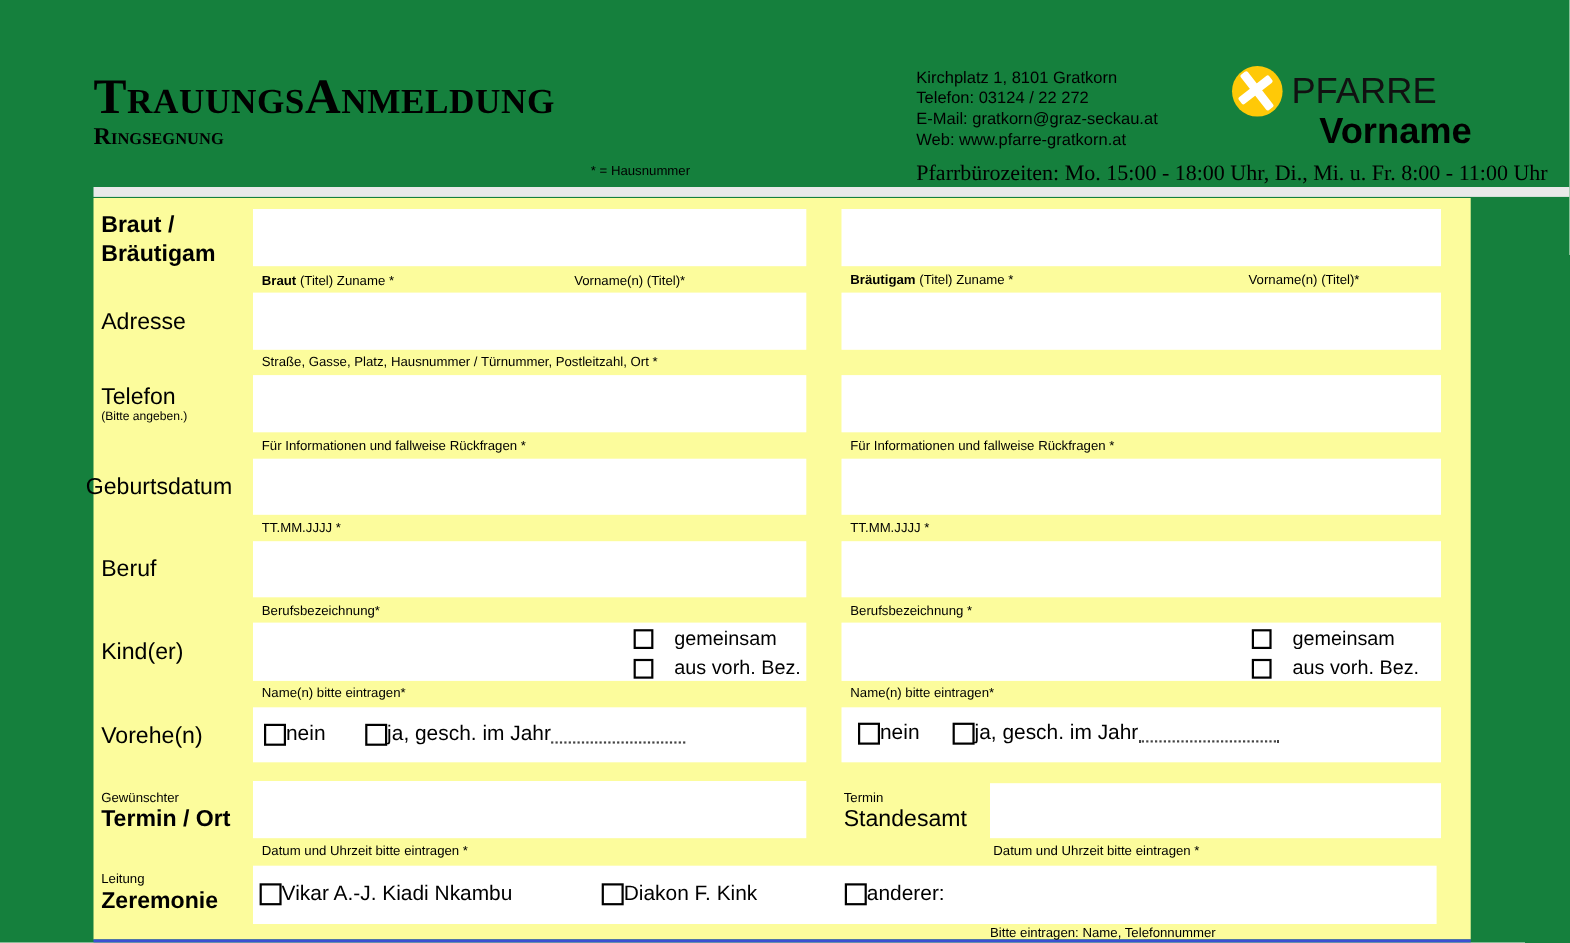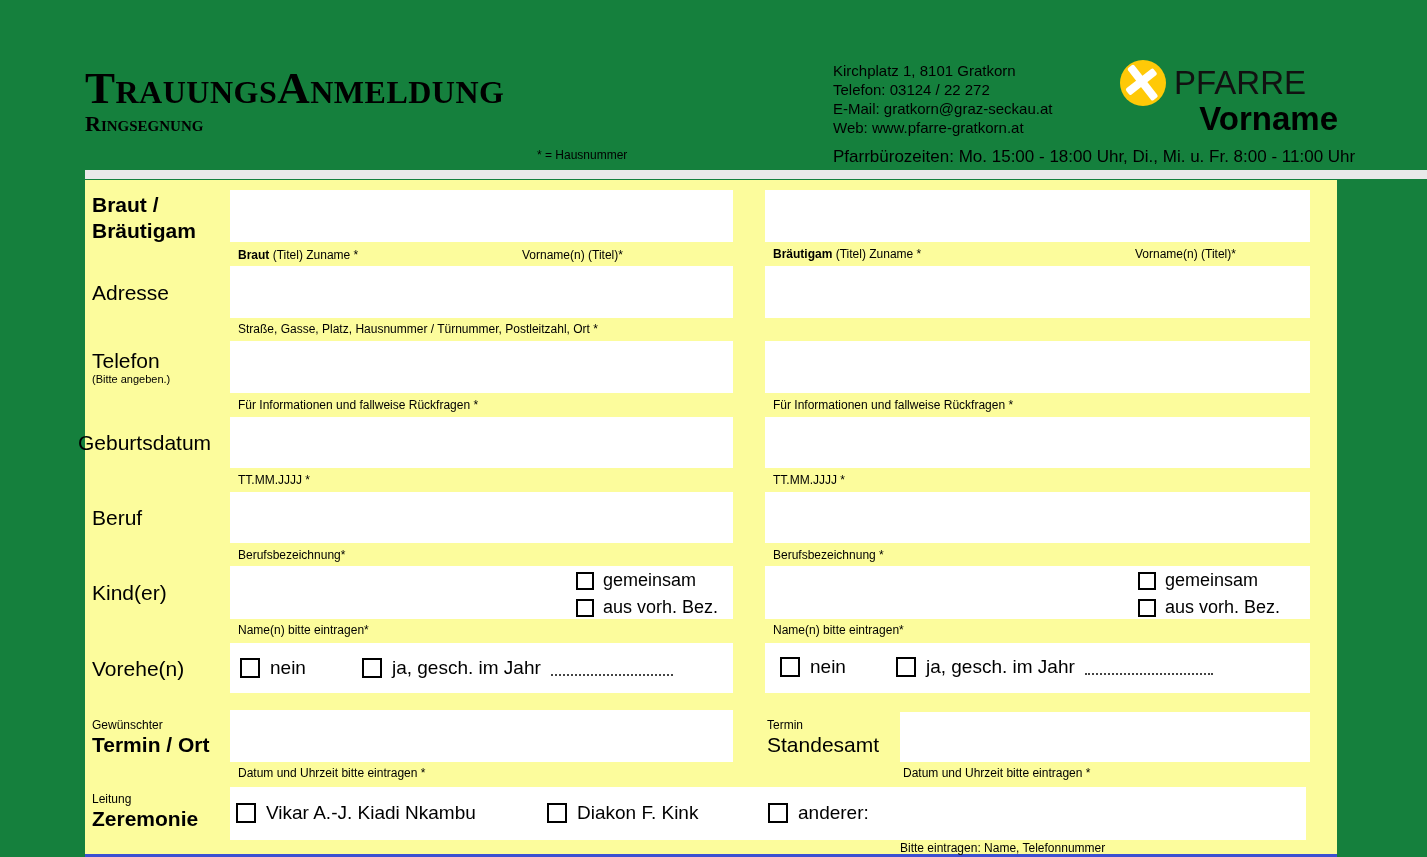--- a/index.html
+++ b/index.html
@@ -13,39 +13,39 @@
   .title {
     font-family: "Liberation Serif", serif; font-weight: bold;
     font-variant: small-caps; font-size: 45px; letter-spacing: 0.5px; line-height: 1;
   }
   .subtitle {
     font-family: "Liberation Serif", serif; font-weight: bold;
     font-variant: small-caps; font-size: 22px; line-height: 1;
   }
   .note { font-size: 12px; }
   .contact-line { font-size: 15px; line-height: 19px; }
-  .office-hours { font-size: 17px; }
+  .office-hours { font-size: 20px; font-family: Liberation Serif, serif; }
   .logo-pfarre { font-size: 33px; font-weight: 400; color: #111; line-height: 1; }
   .logo-gratkorn { font-size: 33px; font-weight: bold; color: #000; line-height: 1; }
   .divider-band { background: #e9e9e9; }
   .rowlabel { font-size: 21px; line-height: 26px; }
   .rowlabel.bold { font-weight: bold; }
   .overlabel { font-size: 12px; }
   .sublabel { font-size: 11px; }
   .caption { font-size: 12px; white-space: nowrap; }
   .caption b { font-weight: bold; }
   .inputbox { background: #ffffff; }
   .cb {
     display: inline-block; width: 20px; height: 20px;
     border: 2px solid #000; background: #fff; flex: none;
   }
   .cb.small { width: 18px; height: 18px; }
-  .cbgroup { display: flex; align-items: center; gap: 10px; font-size: 19px; }
+  .cbgroup { display: flex; align-items: center; gap: 0; font-size: 19px; }
   .cbcol { display: flex; flex-direction: column; gap: 6px; }
-  .cbcol .cbgroup { font-size: 18px; gap: 9px; }
+  .cbcol .cbgroup { font-size: 18px; gap: 19px; }
   .dotted {
     display: inline-block; height: 16px; border-bottom: 2px dotted #444;
     align-self: flex-end; margin-bottom: 3px;
   }
 </style>
 </head>
 <body>
 
 <div id="page">
 

